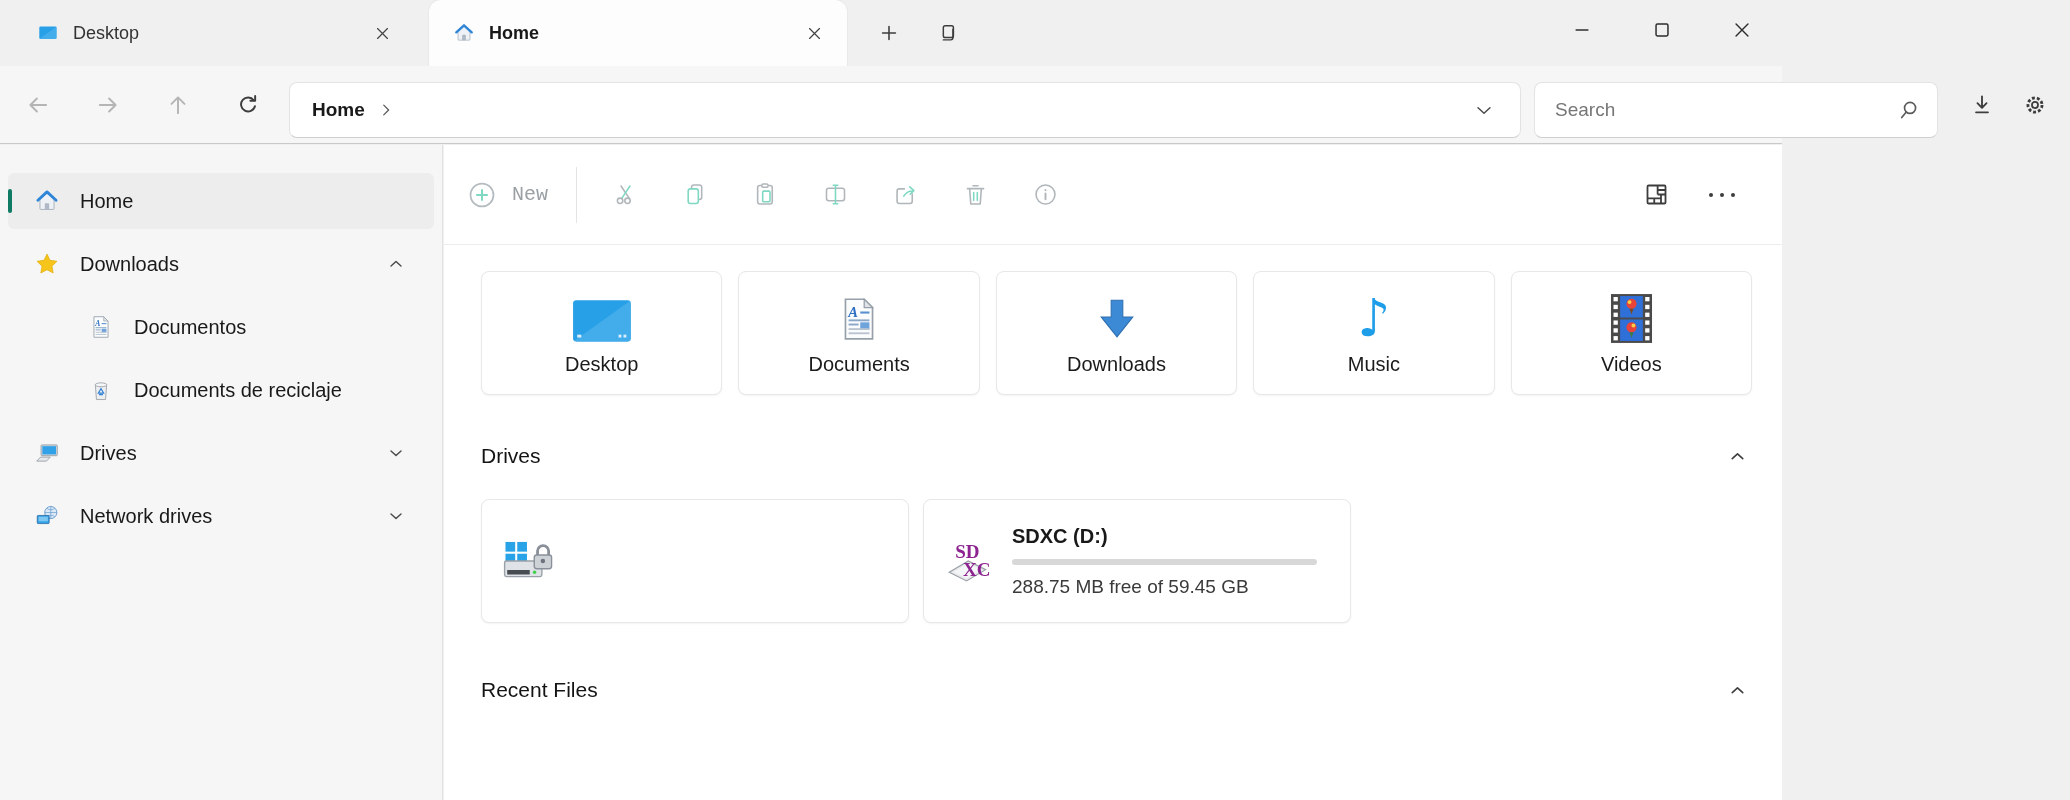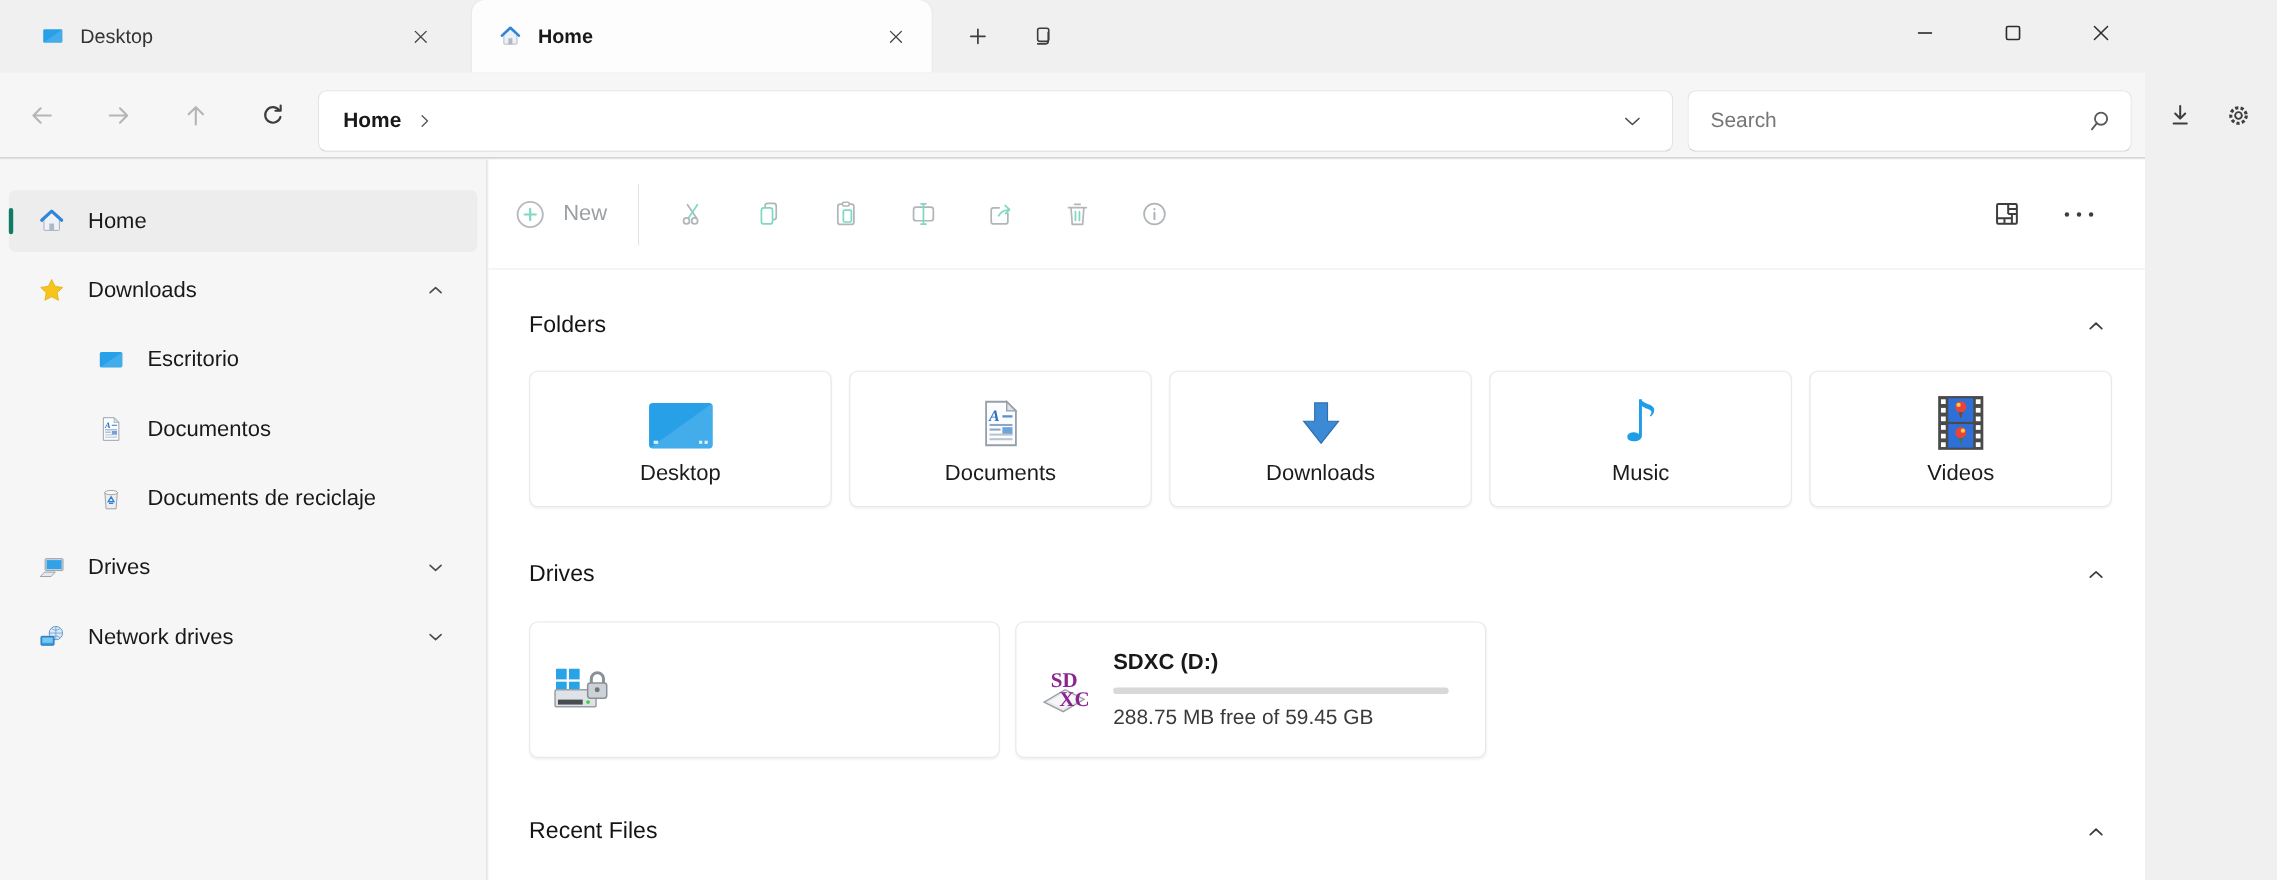--- a/index.html
+++ b/index.html
@@ -1,18 +1,18 @@
 <!DOCTYPE html>
 <html><head>
 <meta charset="utf-8">
 <style>
   * { margin:0; padding:0; box-sizing:border-box; }
   html,body { width:2070px; height:800px; overflow:hidden; }
   body { font-family:"Liberation Sans", sans-serif; background:#f0f0f0; color:#1b1b1b; }
-  .app { position:relative; width:1950px; height:800px; }
+  .app { position:relative; width:1782px; height:800px; }
 
   
   .titlebar { position:absolute; top:0; left:0; right:0; height:66px; background:#f0f0f0; }
   .tab { position:absolute; top:0; height:66px; display:flex; align-items:center; font-size:18px; }
   .tab .tab-icon { width:22px; height:22px; margin-left:24px; }
   .tab .tab-label { margin-left:14px; color:#333; }
   .tab .tab-close { margin-left:auto; margin-right:18px; width:30px; height:30px; border-radius:5px;
                     display:flex; align-items:center; justify-content:center; }
   .tab-inactive { left:13px; width:402px; }
   .tab-active { left:429px; width:418px; background:#fdfdfd; border-radius:12px 12px 0 0;
@@ -49,21 +49,21 @@
   .side-row { position:relative; height:56px; margin:0 8px 7px 8px; border-radius:6px;
               display:flex; align-items:center; font-size:20px; color:#191919; }
   .side-row.selected { background:#ededed; }
   .side-pill { position:absolute; left:0; top:16px; width:4px; height:24px; border-radius:2px; background:#0f7b65; }
   .side-icon { width:26px; height:26px; margin-left:26px; margin-right:20px; flex:0 0 auto; }
   .side-row.child .side-icon { margin-left:80px; }
   .side-chev { margin-left:auto; margin-right:28px; }
 
   
   .content { position:absolute; top:145px; left:444px; right:0; bottom:0; background:#fff; overflow:hidden; }
-  .toolbar { height:100px; border-bottom:1px solid #ededed; display:flex; align-items:center; padding:0 16px 0 22px; }
+  .toolbar { height:100px; border-bottom:1px solid #ededed; display:flex; align-items:center; padding:0 16px 0 22px;font-family:Liberation Mono, monospace; }
   .tb-new { display:flex; align-items:center; }
   .tb-new .tb-new-label { font-size:20px; color:#9aa0a4; margin-left:14px; }
   .tb-sep { width:1px; height:56px; background:#e4e4e4; margin:0 26px 0 28px; }
   .tb-btn { width:44px; height:44px; margin-right:26px; display:flex; align-items:center; justify-content:center; border-radius:6px; }
   .tb-right { margin-left:auto; display:flex; align-items:center; }
   .tb-right .tb-btn { margin-right:22px; }
   .dots { display:flex; gap:7px; align-items:center; }
   .dots i { width:4px; height:4px; background:#3d3d3d; border-radius:50%; }
 
   .sections { position:relative; padding:0 30px 0 37px; }
@@ -270,29 +270,20 @@
           </svg>
       </span>
       <span>Downloads</span>
       <span class="side-chev">
         <svg viewBox="0 0 24 24" width="20" height="20">
             <path d="M6 14.5 L12 9 L18 14.5" fill="none" stroke="#4a4a4a" stroke-width="1.7" stroke-linecap="round" stroke-linejoin="round"></path>
           </svg>
       </span>
     </div>
 
-    <div class="side-row child">
-      <span class="side-icon">
-        <svg viewBox="0 0 24 24" width="26" height="26">
-            <rect x="2.5" y="5.5" width="19" height="13" rx="1.4" fill="#28a0e8"></rect>
-            <polygon points="2.5,18.5 21.5,5.5 21.5,18.5" fill="rgba(255,255,255,0.13)"></polygon>
-          </svg>
-      </span>
-      <span>Escritorio</span>
-    </div>
 
 
     <div class="side-row child">
       <span class="side-icon">
         <svg viewBox="0 0 24 24" width="26" height="26">
           <path d="M5.5 2.5 H14.5 L18.5 6.5 V21.5 H5.5 Z" fill="#fbfcfd" stroke="#97a0a9" stroke-width="0.8"></path>
           <path d="M14.5 2.5 V6.5 H18.5 Z" fill="#dde3e9" stroke="#97a0a9" stroke-width="0.6"></path>
           <text x="6.8" y="10.8" font-size="7" font-style="italic" font-weight="bold" fill="#2d6fc2" font-family="Liberation Serif, serif">A</text>
           <rect x="12.6" y="8.4" width="4.4" height="1" fill="#5a8fd0"></rect>
           <rect x="7" y="12.2" width="10" height="0.9" fill="#8aa6c8"></rect>
@@ -439,30 +430,20 @@
               <i></i>
               <i></i>
               <i></i>
             </span>
         </div>
       </div>
     </div>
 
     <div class="sections">
 
-      <div class="sec-head folders">
-        <span>Folders</span>
-        <span class="sec-chev-btn">
-          <span>
-            <svg viewBox="0 0 24 24" width="21" height="21">
-                <path d="M6 14.5 L12 9 L18 14.5" fill="none" stroke="#3d3d3d" stroke-width="1.8" stroke-linecap="round" stroke-linejoin="round"></path>
-              </svg>
-          </span>
-        </span>
-      </div>
       <div class="tiles">
 
         <div class="tile">
           <span class="tile-icon">
             <svg viewBox="0 0 30 22" width="62" height="46">
                 <rect x="1" y="1" width="28" height="20" rx="1.6" fill="#28a0e8"></rect>
                 <polygon points="1,21 29,1 29,21" fill="rgba(255,255,255,0.13)"></polygon>
                 <rect x="3" y="17.6" width="2" height="1.4" fill="#d9effc"></rect>
                 <rect x="23" y="17.6" width="1.4" height="1.4" fill="#d9effc"></rect>
                 <rect x="25.4" y="17.6" width="1.4" height="1.4" fill="#d9effc"></rect>

